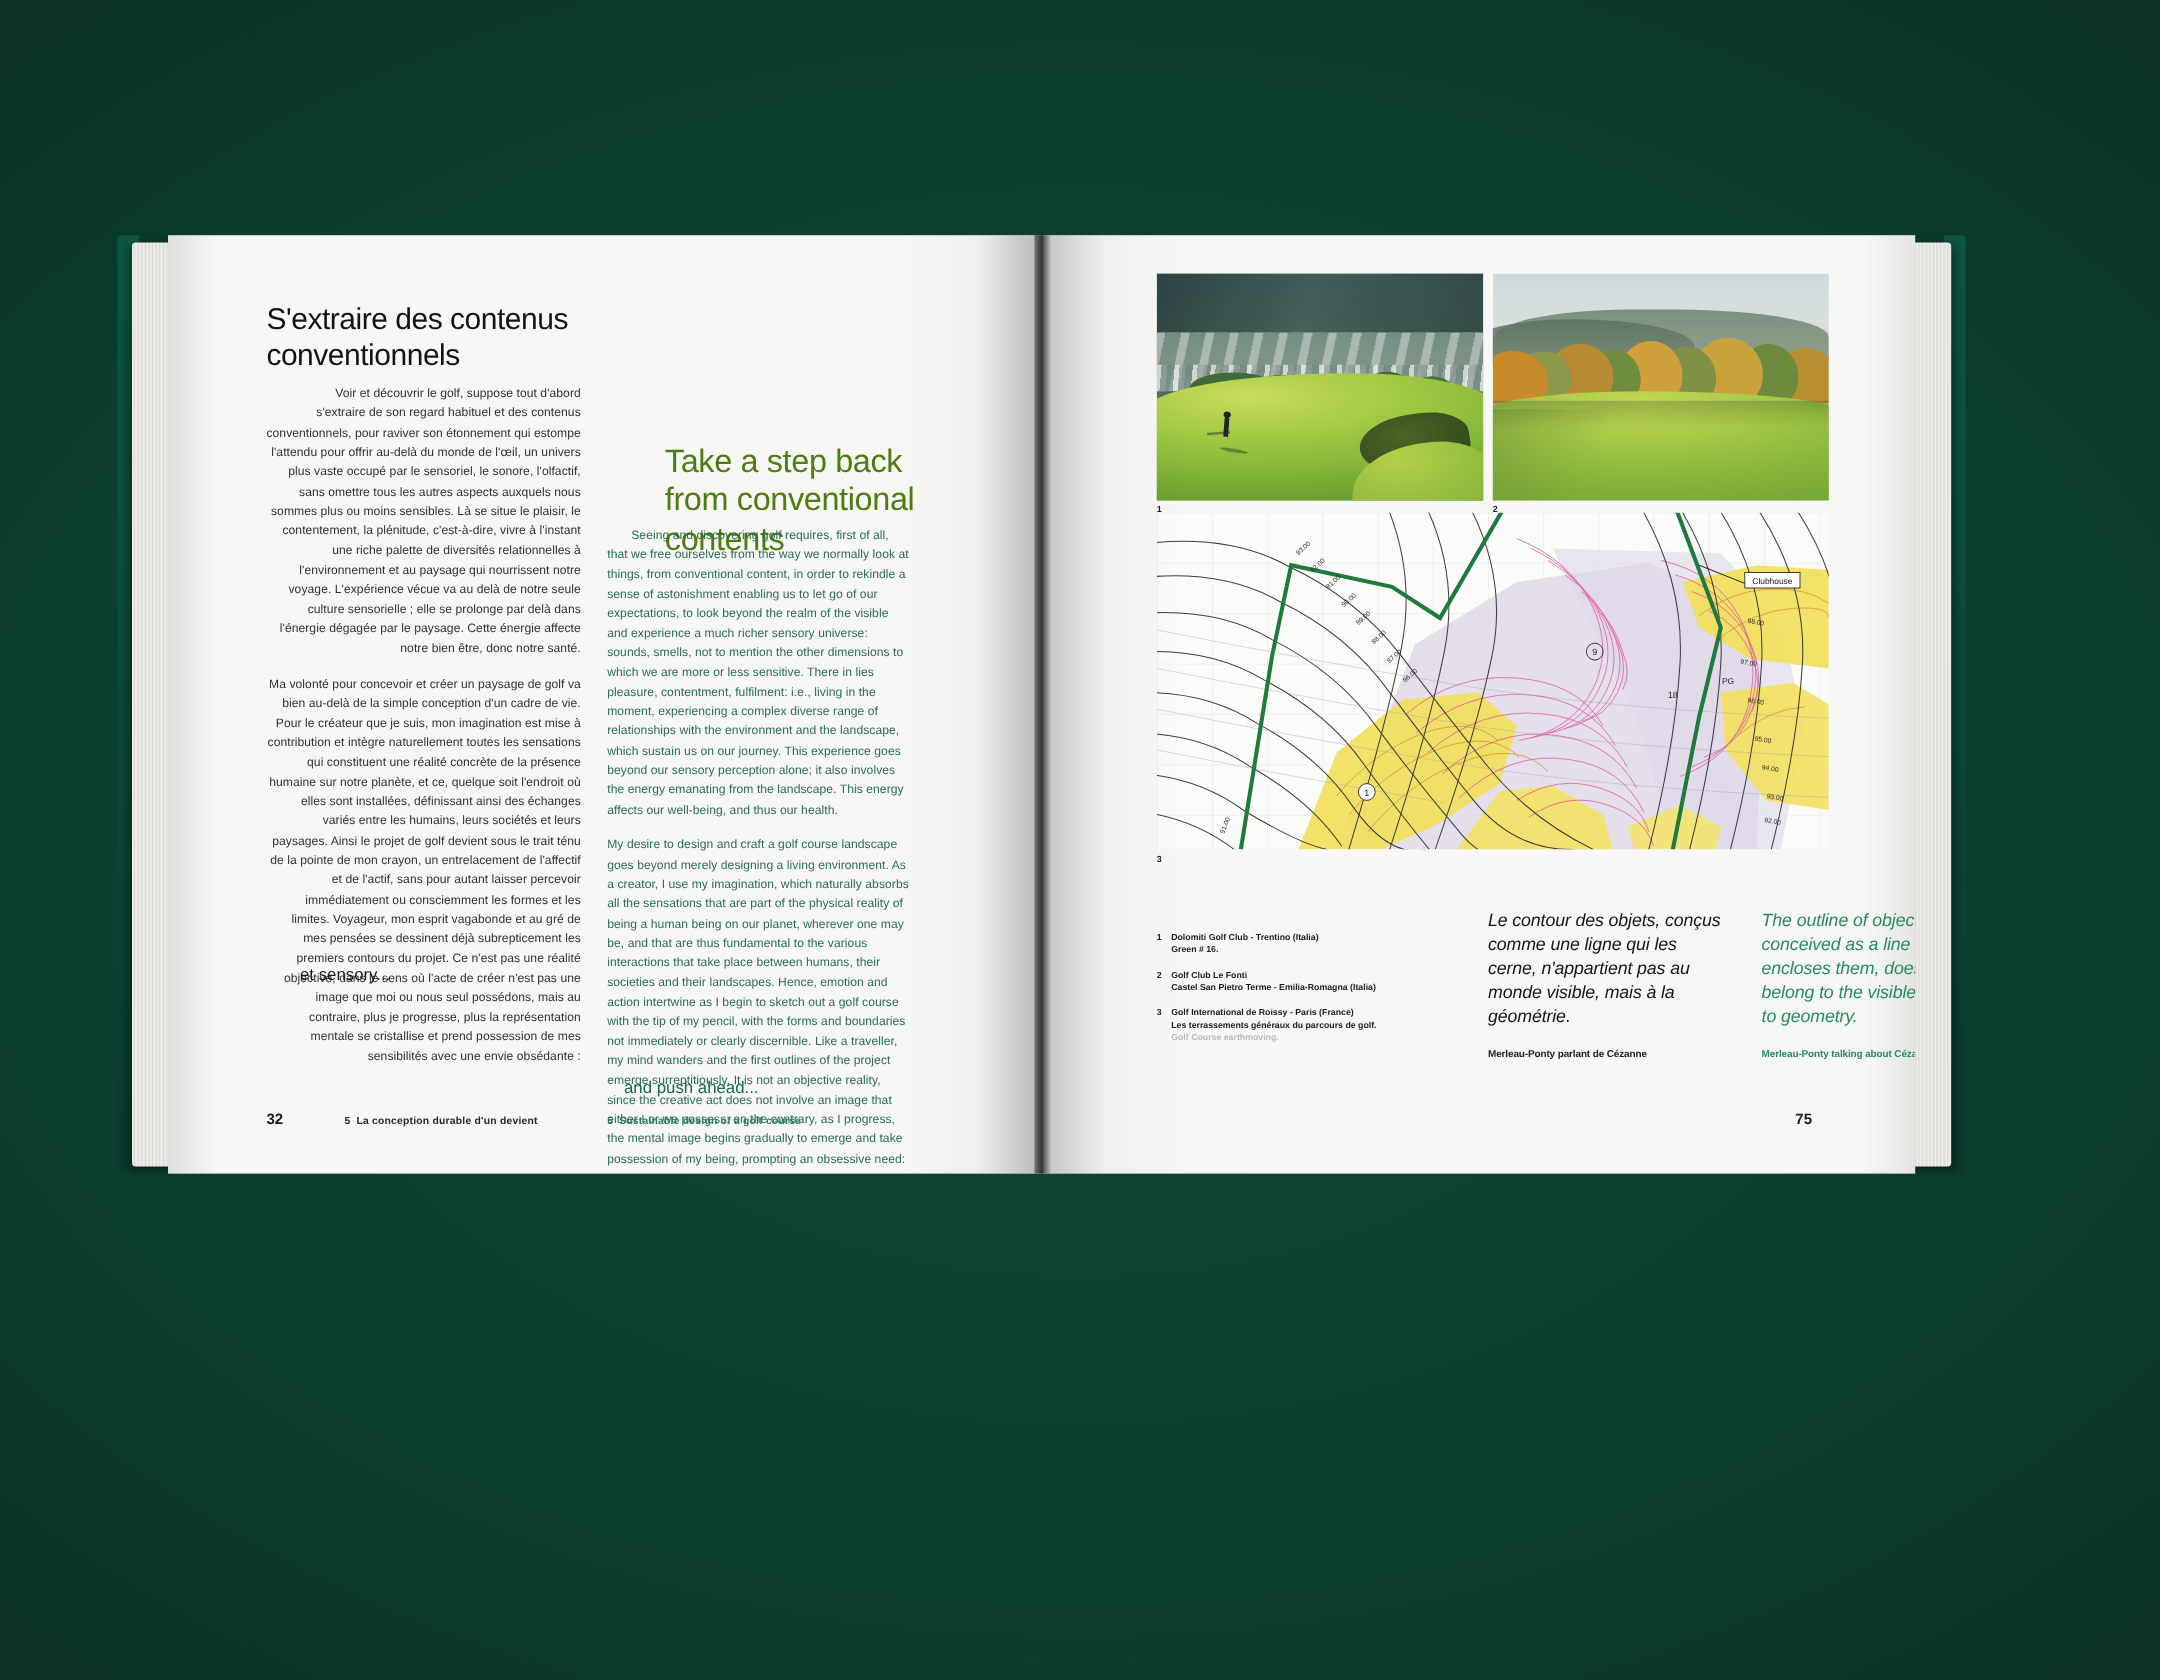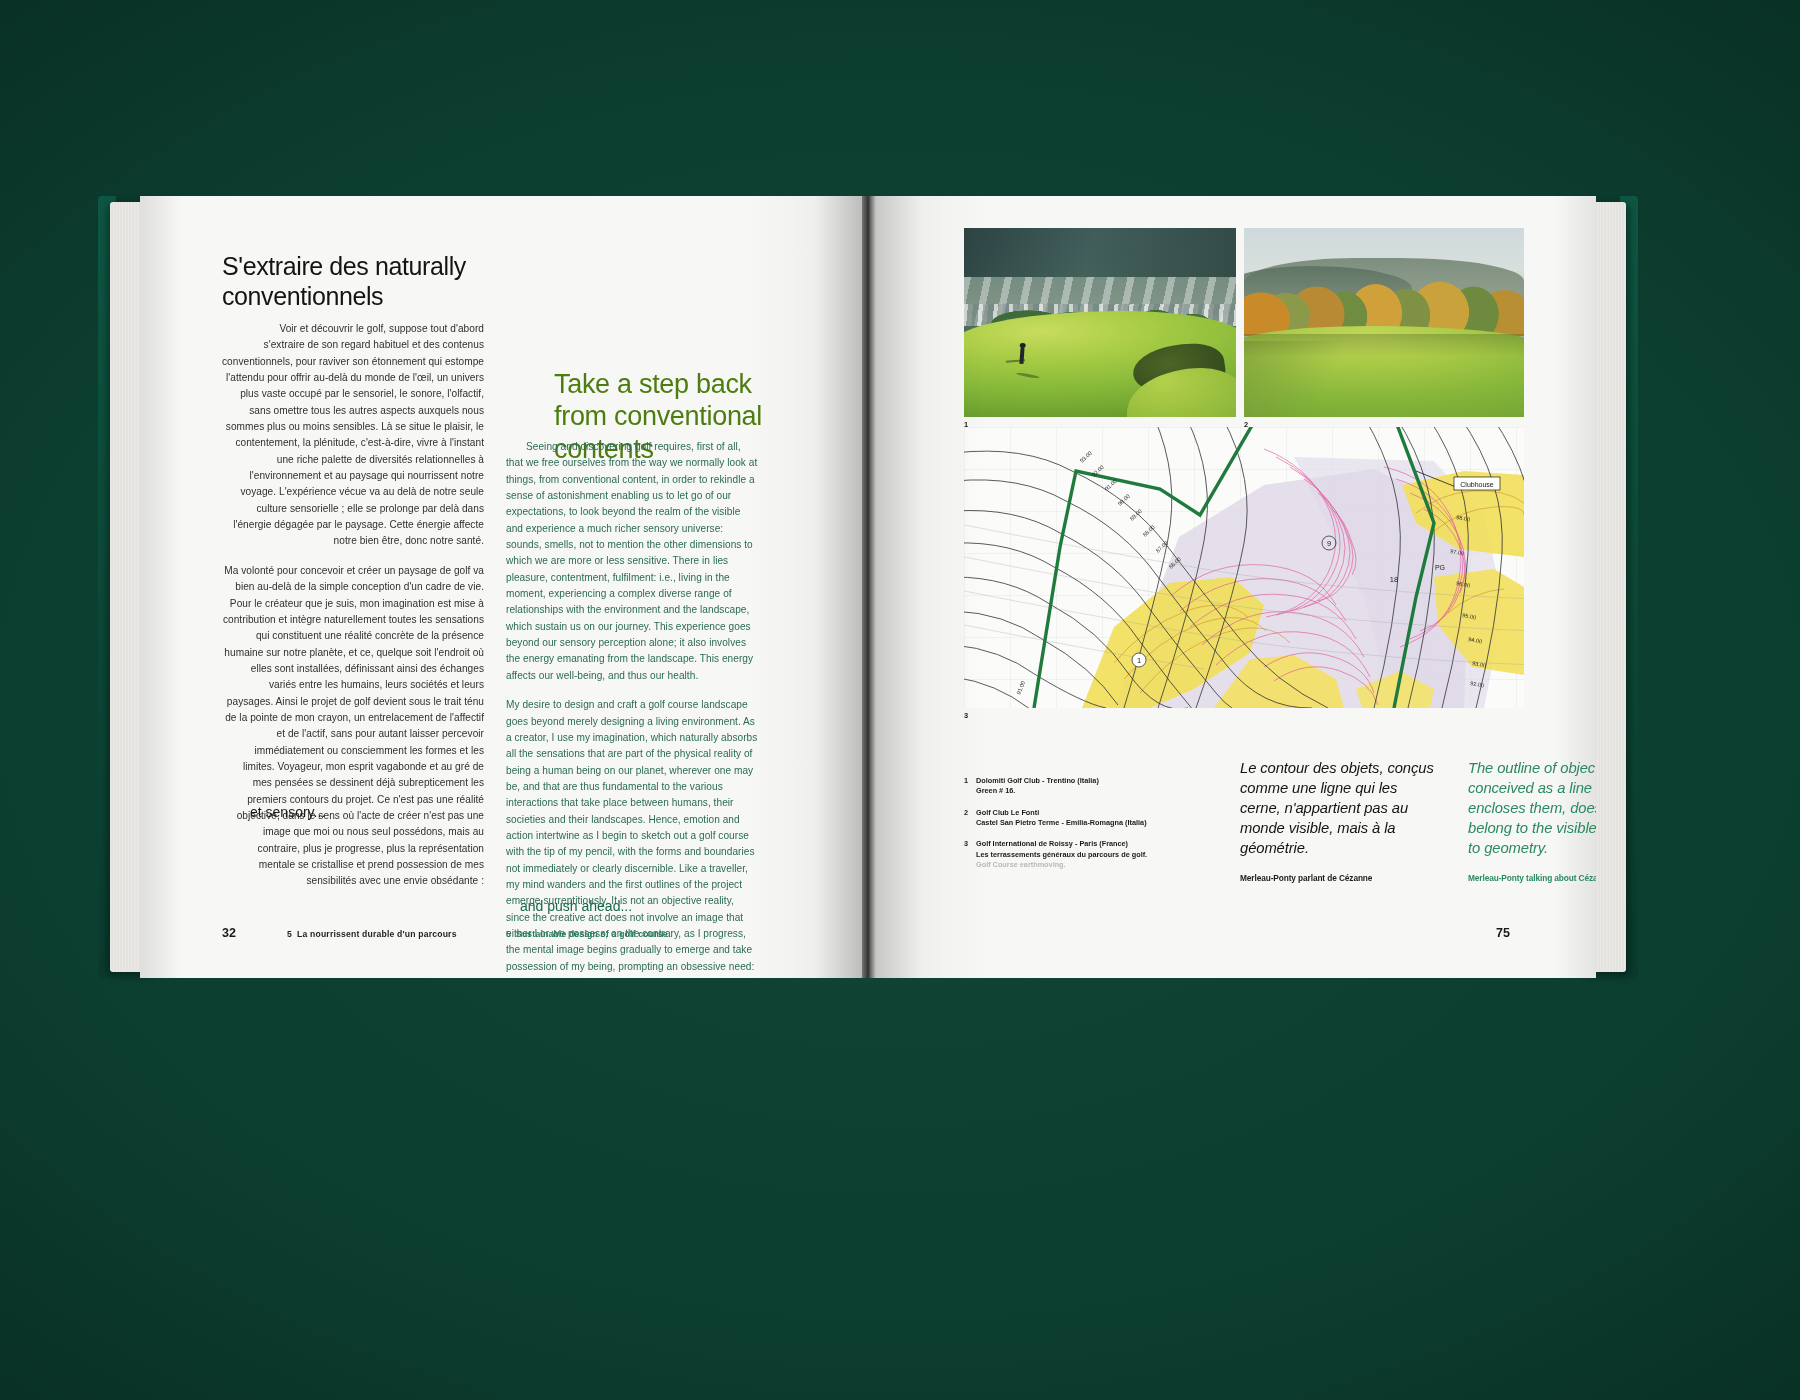--- a/index.html
+++ b/index.html
@@ -263,42 +263,42 @@
 
 <div class="book">
 
   <div class="cover-left"></div>
   <div class="cover-right"></div>
   <div class="edge-left edge"></div>
   <div class="edge-right edge"></div>
 
   <div class="page page-left">
 
-    <h1 class="l-title">S'extraire des naturally conventionnels</h1>
+    <h1 class="l-title">S'extraire des contenus conventionnels</h1>
 
     <div class="col-fr">
       <p class="indent">Voir et découvrir le golf, suppose tout d'abord s'extraire de son regard habituel et des contenus conventionnels, pour raviver son étonnement qui estompe l'attendu pour offrir au-delà du monde de l'œil, un univers plus vaste occupé par le sensoriel, le sonore, l'olfactif, sans omettre tous les autres aspects auxquels nous sommes plus ou moins sensibles. Là se situe le plaisir, le contentement, la plénitude, c'est-à-dire, vivre à l'instant une riche palette de diversités relationnelles à l'environnement et au paysage qui nourrissent notre voyage. L'expérience vécue va au delà de notre seule culture sensorielle ; elle se prolonge par delà dans l'énergie dégagée par le paysage. Cette énergie affecte notre bien être, donc notre santé.</p>
       <p>Ma volonté pour concevoir et créer un paysage de golf va bien au-delà de la simple conception d'un cadre de vie. Pour le créateur que je suis, mon imagination est mise à contribution et intègre naturellement toutes les sensations qui constituent une réalité concrète de la présence humaine sur notre planète, et ce, quelque soit l'endroit où elles sont installées, définissant ainsi des échanges variés entre les humains, leurs sociétés et leurs paysages. Ainsi le projet de golf devient sous le trait ténu de la pointe de mon crayon, un entrelacement de l'affectif et de l'actif, sans pour autant laisser percevoir immédiatement ou consciemment les formes et les limites. Voyageur, mon esprit vagabonde et au gré de mes pensées se dessinent déjà subrepticement les premiers contours du projet. Ce n'est pas une réalité objective, dans le sens où l'acte de créer n'est pas une image que moi ou nous seul possédons, mais au contraire, plus je progresse, plus la représentation mentale se cristallise et prend possession de mes sensibilités avec une envie obsédante :</p>
     </div>
 
     <div class="fr-closing">et sensory...</div>
 
     <h2 class="h-en">Take a step back from conventional contents</h2>
 
     <div class="col-en">
       <p class="indent">Seeing and discovering golf requires, first of all, that we free ourselves from the way we normally look at things, from conventional content, in order to rekindle a sense of astonishment enabling us to let go of our expectations, to look beyond the realm of the visible and experience a much richer sensory universe: sounds, smells, not to mention the other dimensions to which we are more or less sensitive. There in lies pleasure, contentment, fulfilment: i.e., living in the moment, experiencing a complex diverse range of relationships with the environment and the landscape, which sustain us on our journey. This experience goes beyond our sensory perception alone; it also involves the energy emanating from the landscape. This energy affects our well-being, and thus our health.</p>
       <p>My desire to design and craft a golf course landscape goes beyond merely designing a living environment. As a creator, I use my imagination, which naturally absorbs all the sensations that are part of the physical reality of being a human being on our planet, wherever one may be, and that are thus fundamental to the various interactions that take place between humans, their societies and their landscapes. Hence, emotion and action intertwine as I begin to sketch out a golf course with the tip of my pencil, with the forms and boundaries not immediately or clearly discernible. Like a traveller, my mind wanders and the first outlines of the project emerge surreptitiously. It is not an objective reality, since the creative act does not involve an image that either I or we possess; on the contrary, as I progress, the mental image begins gradually to emerge and take possession of my being, prompting an obsessive need:</p>
     </div>
 
     <div class="en-closing">and push ahead...</div>
 
     <div class="folio-left">32</div>
 
     <div class="run-fr">
-      <span class="num">5</span><span>La nourrissent durable d'un parcours</span>
+      <span class="num">5</span><span>La conception durable d'un devient</span>
     </div>
 
     <div class="run-en">
       <span class="num">5</span><span>Sustainable design of a golf course</span>
     </div>
   </div>
 
   <div class="page page-right">
 
     <div class="photo photo-1">

